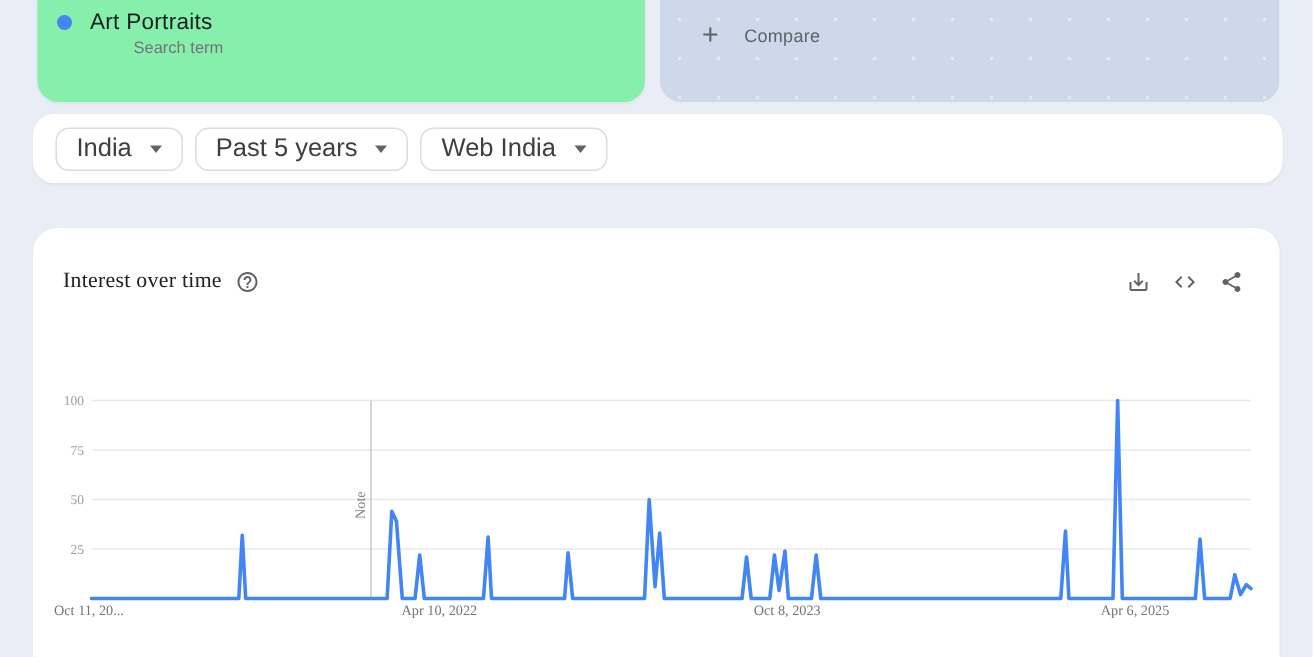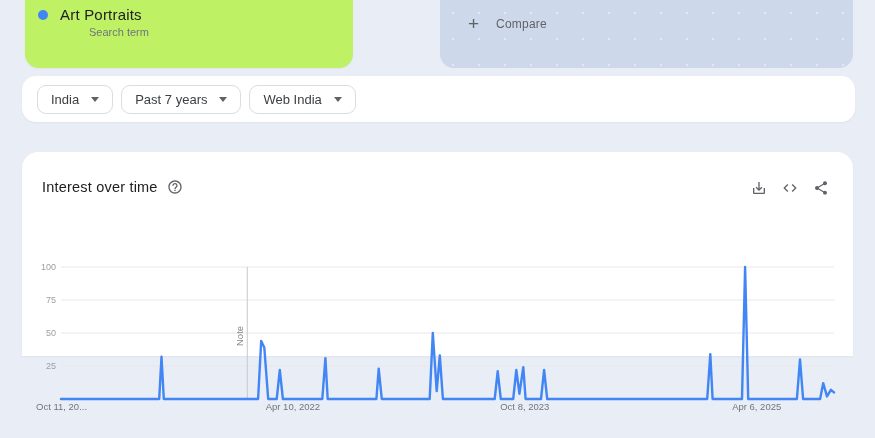--- a/index.html
+++ b/index.html
@@ -2,22 +2,22 @@
 <html><head>
 <meta charset="utf-8">
 <style>
   * { box-sizing: border-box; margin: 0; padding: 0; }
   html, body { width: 875px; height: 438px; overflow: hidden; }
   body { font-family: "Liberation Sans", sans-serif; background: #e9edf6; position: relative; }
   #app { position: relative; width: 875px; height: 438px; }
 
   
   .term-card {
-    position: absolute; left: 25px; top: 0; width: 328px; height: 68px;
-    background: #bef264; border-radius: 0 0 14px 14px;
+    position: absolute; left: 25px; top: 0; width: 405px; height: 68px;
+    background: #86efac; border-radius: 0 0 14px 14px;
     box-shadow: 0 1px 2px rgba(60,64,67,.05);
   }
   .term-dot {
     position: absolute; left: 13px; top: 10px; width: 10px; height: 10px;
     border-radius: 50%;
   }
   .term-title {
     position: absolute; left: 35px; top: 6px;
     font-size: 15px; font-weight: 500; color: #202124; letter-spacing: .2px;
   }
@@ -44,32 +44,33 @@
   
   .filter-bar {
     position: absolute; left: 22px; top: 76px; width: 833px; height: 46px;
     background: #fff; border-radius: 14px;
     display: flex; align-items: center; padding-left: 15px; gap: 8px;
     box-shadow: 0 1px 2px rgba(60,64,67,.05);
   }
   .chip {
     height: 29px; background: #fff; border: 1px solid #dadce0; border-radius: 9px;
     display: inline-flex; align-items: center; padding: 0 13px; gap: 12px;
-    font-size: 13px; color: #3c4043; cursor: pointer; white-space: nowrap;
+    font-size: 17px; color: #3c4043; cursor: pointer; white-space: nowrap;
   }
   .caret {
     width: 0; height: 0; border-left: 4px solid transparent; border-right: 4px solid transparent;
     border-top: 5px solid #5f6368;
   }
 
   
   .chart-card {
-    position: absolute; left: 22px; top: 152px; width: 831px; height: 204px;
+    position: absolute; left: 22px; top: 152px; width: 831px; height: 286px;
     background: #fff; border-radius: 16px 16px 0 0;
     box-shadow: 0 1px 2px rgba(60,64,67,.05);
+    font-family: Liberation Serif, serif;
   }
   .chart-title-row {
     position: absolute; left: 20px; top: 27px; display: flex; align-items: center; gap: 9px;
   }
   .chart-title { font-size: 14.5px; color: #202124; letter-spacing: .2px; }
   .help-icon { width: 16px; height: 16px; color: #5f6368; cursor: pointer; }
   .chart-toolbar {
     position: absolute; right: 24px; top: 28px; display: flex; align-items: center; gap: 15px;
   }
   .tool-icon { width: 16px; height: 16px; color: #5f6368; cursor: pointer; }
@@ -94,21 +95,21 @@
       <span class="compare-label">Compare</span>
     </div>
   </div>
 
   <div class="filter-bar">
     <div class="chip">
       <span>India</span>
       <span class="caret"></span>
     </div>
     <div class="chip">
-      <span>Past 7 years</span>
+      <span>Past 5 years</span>
       <span class="caret"></span>
     </div>
     <div class="chip">
       <span>Web India</span>
       <span class="caret"></span>
     </div>
   </div>
 
   <div class="chart-card">
     <div class="chart-title-row">

